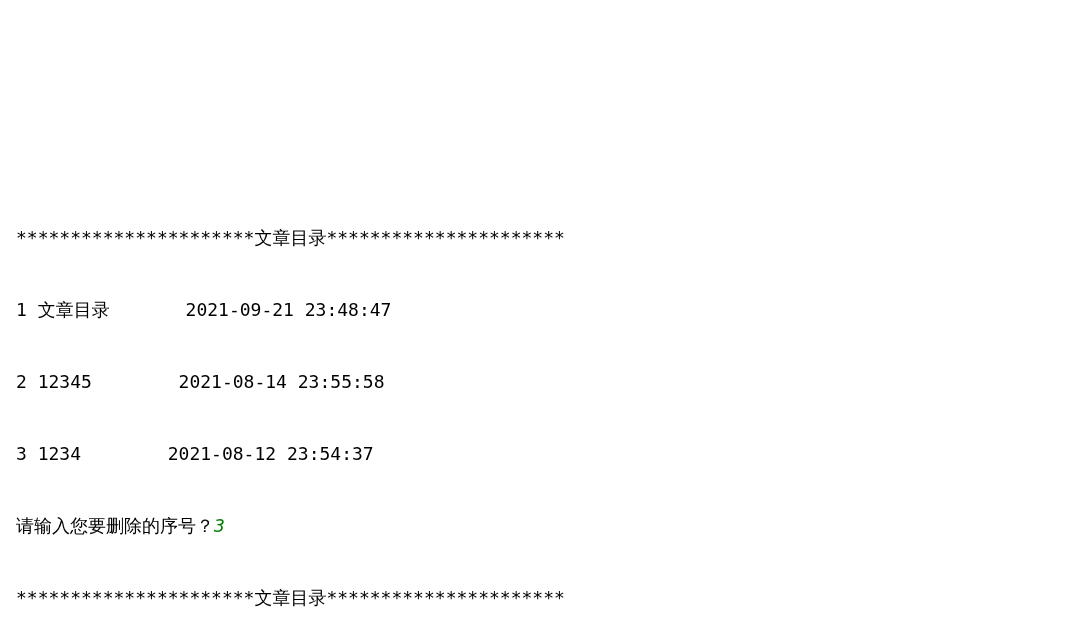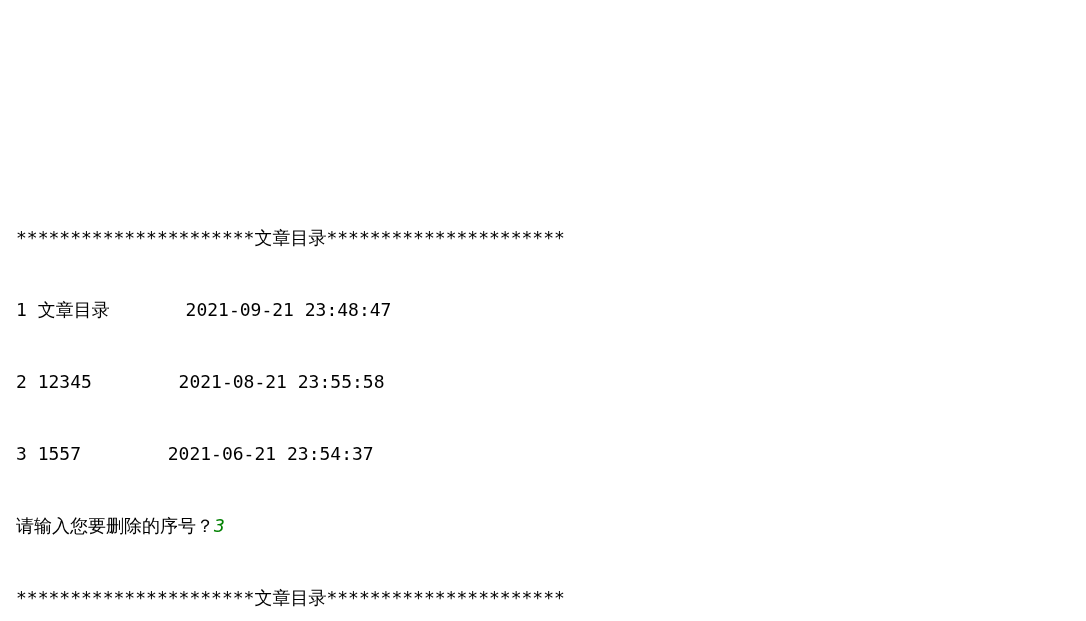--- a/index.html
+++ b/index.html
@@ -34,22 +34,22 @@
   </style>
 </head>
 <body>
 
 
 
 <div class="container">
 <div class="output">
 <span class="line"><span>**********************</span><span>文章目录</span><span>**********************</span></span>
 <span class="line"><span>1</span> <span>文章目录</span><span>       </span><span>2021-09-21 23:48:47</span></span>
-<span class="line"><span>2</span> <span>12345</span><span>        </span><span>2021-08-21 23:55:58</span></span>
-<span class="line"><span>3</span> <span>1557</span><span>        </span><span>2021-06-21 23:54:37</span></span>
+<span class="line"><span>2</span> <span>12345</span><span>        </span><span>2021-08-14 23:55:58</span></span>
+<span class="line"><span>3</span> <span>1234</span><span>        </span><span>2021-08-12 23:54:37</span></span>
 <span class="line"><span>请输入您要删除的序号？</span><span class="input-text">3</span></span>
 <span class="line"><span>**********************</span><span>文章目录</span><span>**********************</span></span>
 
 
 
 
 
 
 
 

